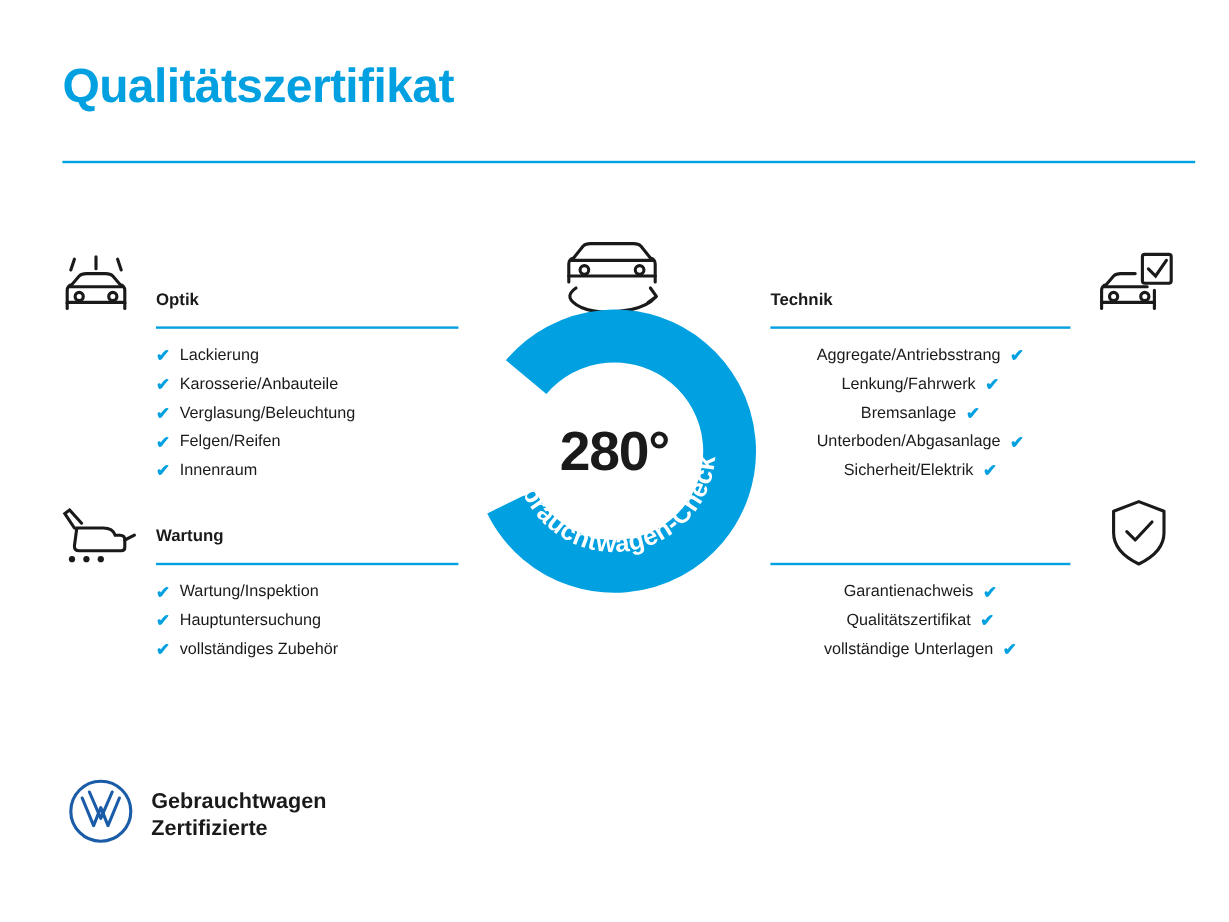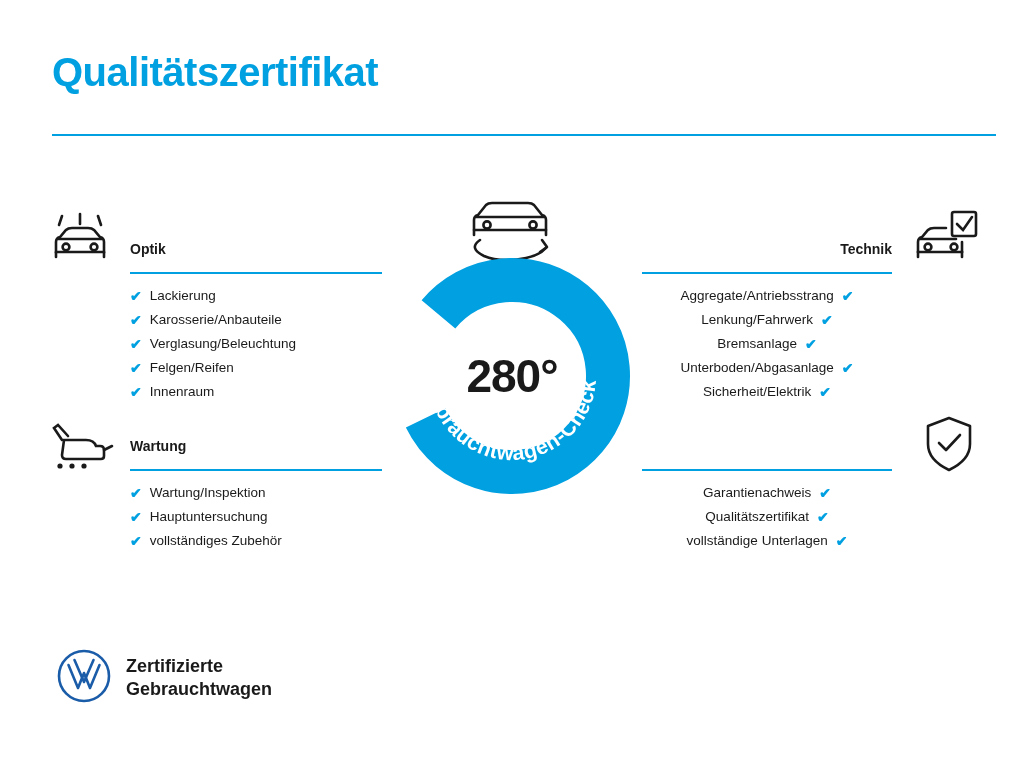--- a/index.html
+++ b/index.html
@@ -75,21 +75,21 @@
     font-weight: bold;
     line-height: 24px;
   }
 
   
   .left .block-title { text-align: left; }
   .left .item { justify-content: flex-start; }
   .left .check { margin-right: 8px; }
 
   
-  .right .block-title { text-align: right; }
+  .right .block-title { }
   .right .item { justify-content: center; }
   .right .check { margin-left: 8px; }
 
   
   .side-icon {
     position: absolute;
     color: #1a1a1a;
   }
 
   
@@ -324,18 +324,18 @@
 
   <div class="footer">
     <div class="vw-logo">
       <svg width="56" height="56" viewBox="0 0 56 56" fill="none" stroke="#1a5ca8" stroke-width="2.6" stroke-linecap="round" stroke-linejoin="round">
         <circle cx="28" cy="28" r="25"></circle>
         <path d="M12.5 17 L22 40 L28 25 L34 40 L43.5 17"></path>
         <path d="M18.5 12 L28 34 L37.5 12"></path>
       </svg>
     </div>
     <div class="footer-text">
+      <div>Gebrauchtwagen</div>
       <div>Zertifizierte</div>
-      <div>Gebrauchtwagen</div>
     </div>
   </div>
 
 </div>
 
 </body></html>

